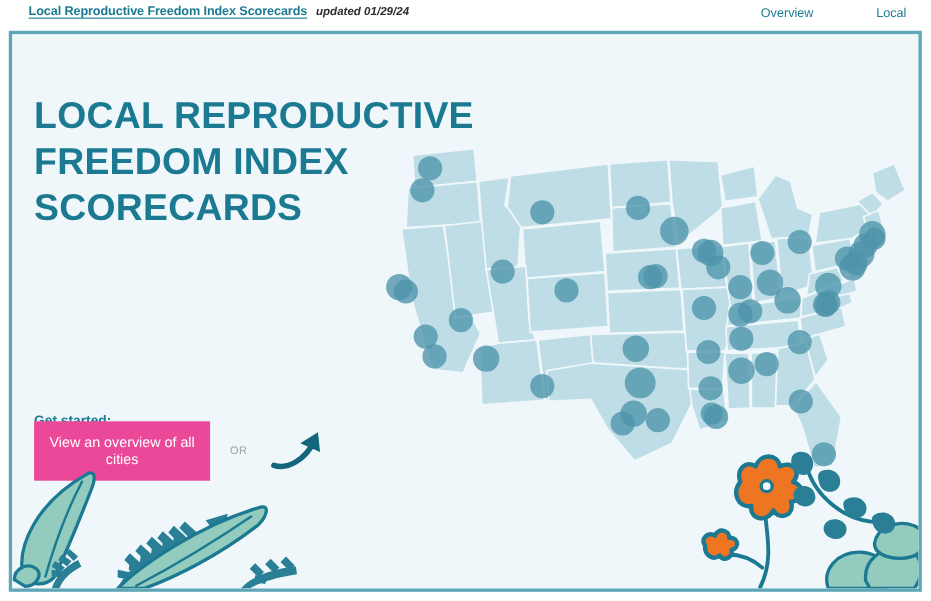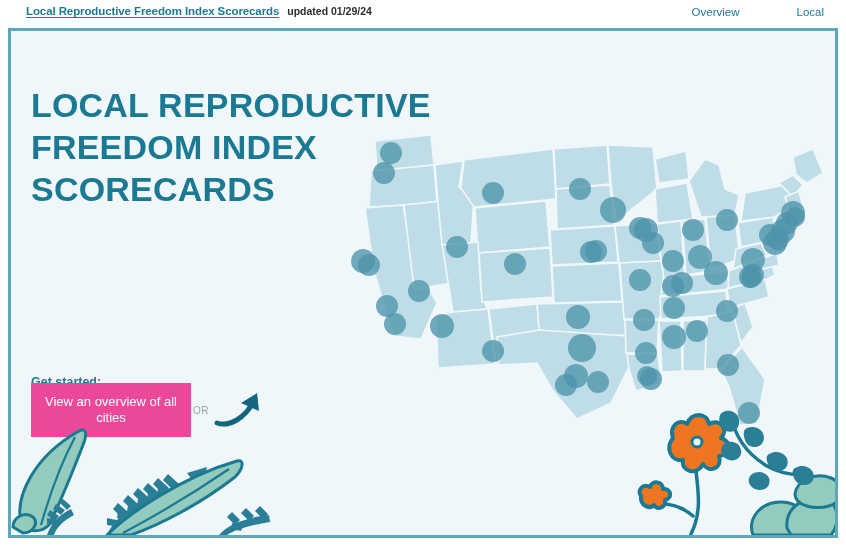--- a/index.html
+++ b/index.html
@@ -20,21 +20,21 @@
   .topbar-left{
     position:absolute;left:26px;top:5px;
     display:flex;align-items:baseline;gap:8px;white-space:nowrap;
   }
   .site-title{
     font-size:11.5px;font-weight:bold;color:#1b7a91;
     text-decoration:underline;text-underline-offset:2px;
     letter-spacing:-0.1px;cursor:pointer;
   }
   .updated{
-    font-size:10.5px;color:#2d2d2d;font-weight:600;
+    font-size:10.5px;font-style:italic;color:#2d2d2d;font-weight:600;
   }
   .topbar-right{
     position:absolute;right:22px;top:6px;
     display:flex;align-items:baseline;gap:18px;white-space:nowrap;
   }
   .navlink{font-size:11.5px;color:#1b7a91;cursor:pointer;margin-left:39px;}
 
   
   .panel{
     position:absolute;left:8px;top:28px;width:830px;height:510px;
@@ -63,21 +63,21 @@
     display:flex;align-items:center;
   }
   .cta-btn{
     width:160px;height:54px;background:#ec4899;color:#ffffff;
     display:flex;align-items:center;justify-content:center;text-align:center;
     font-size:13px;line-height:1.25;border:none;cursor:pointer;
     padding:0 8px;box-sizing:border-box;
     font-family:"Liberation Sans","DejaVu Sans",sans-serif;
   }
   .or-word{
-    margin:0 2px;font-size:10px;color:#9aa3a6;letter-spacing:0.4px;
+    margin:0 18px;font-size:10px;color:#9aa3a6;letter-spacing:0.4px;
   }
   .cta-hint{
     font-size:13.5px;line-height:1.3;color:#1b7a91;text-align:center;
     width:176px;
   }
   .cta-arrow{margin-left:2px;align-self:flex-start;margin-top:4px;}
 
   
   .map-wrap{
     position:absolute;left:330px;top:100px;width:500px;height:310px;

